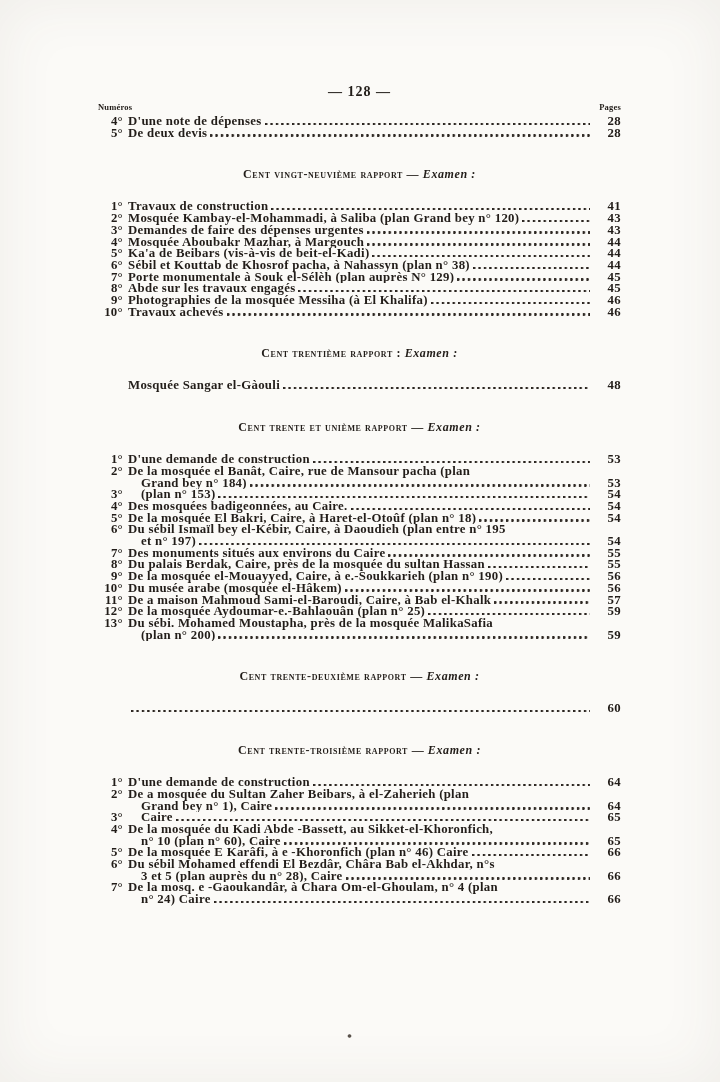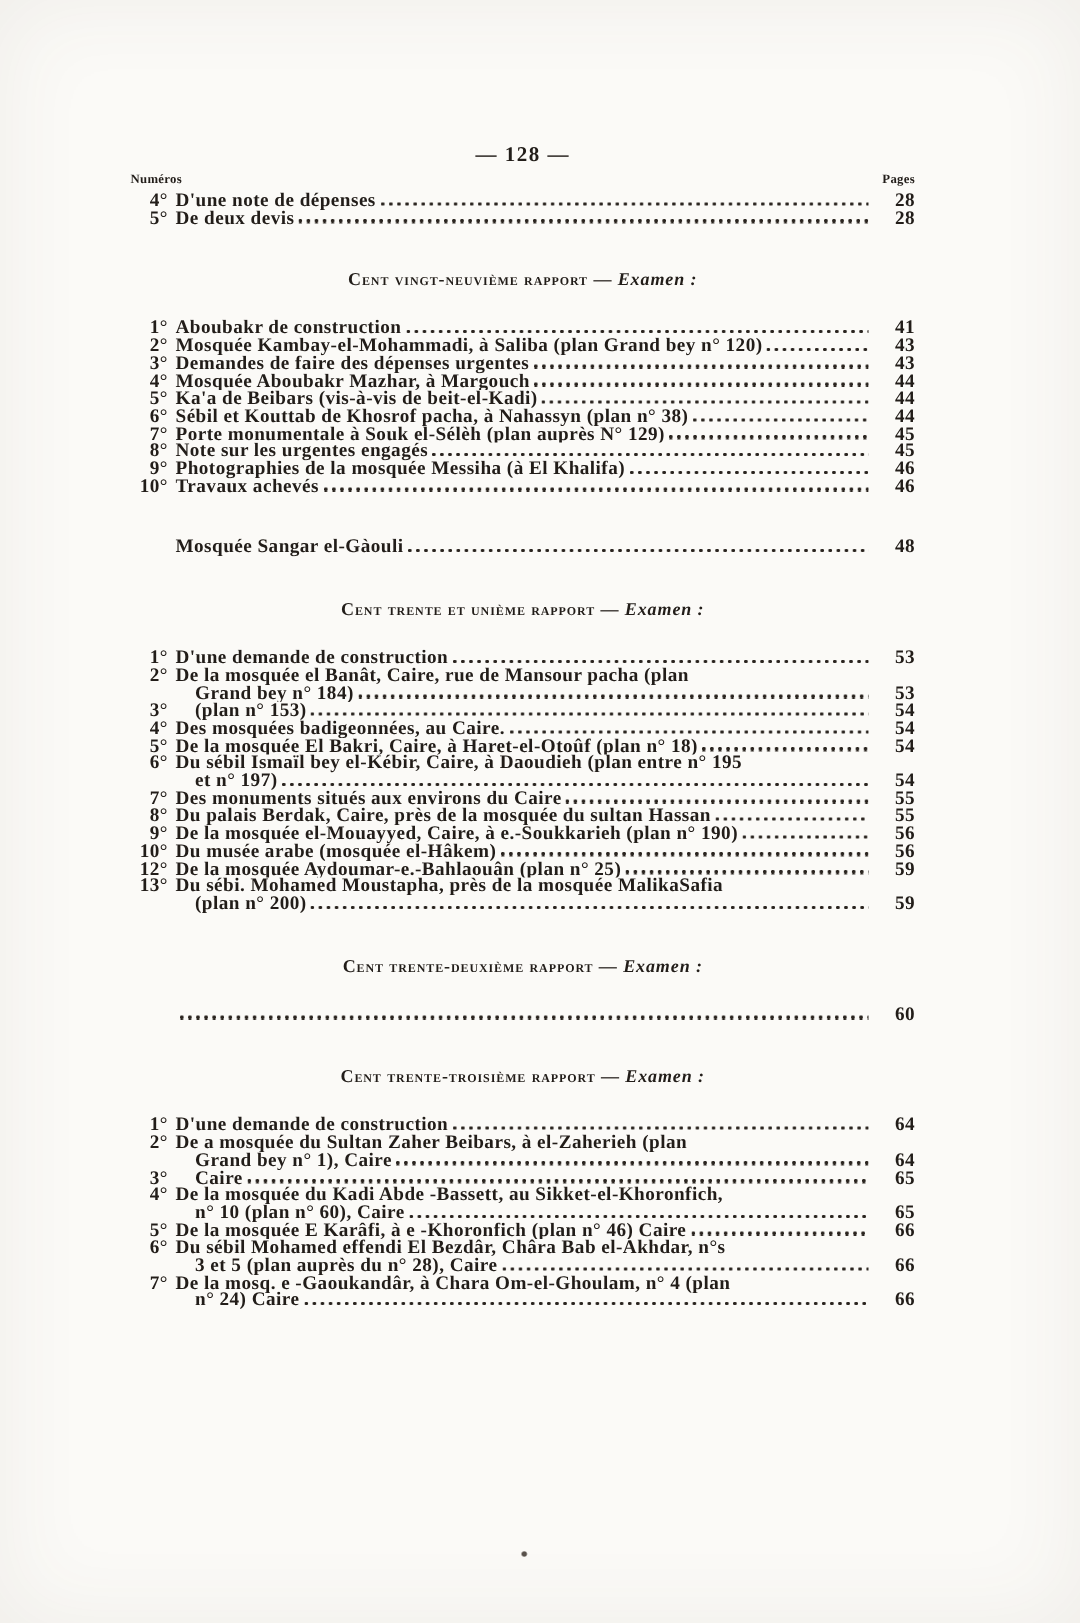--- a/index.html
+++ b/index.html
@@ -8,24 +8,23 @@
     height: 1082px;
     position: relative;
     overflow: hidden;
     background: #fbfaf7;
     box-shadow: inset 0 0 60px rgba(80, 70, 55, 0.07);
     font-family: "Liberation Serif", "DejaVu Serif", serif;
     color: #221d19;
   }
   .page {
     position: absolute;
-    left: 87px;
+    left: 98px;
     top: 84px;
     width: 523px;
-    margin-top: 12px;
   }
   .head-center {
     text-align: center;
     font-weight: 700;
     font-size: 14px;
     letter-spacing: 1px;
     line-height: 15px;
   }
   .head-row {
     display: flex;
@@ -131,21 +130,21 @@
           </div>
         </div>
       </div>
       <div class="section">
         <div class="section-title"><span class="caps">Cent vingt-neuvième rapport</span><span class="sep"> — </span><span class="ital">Examen :</span></div>
         <div class="entries">
           <div class="entry">
             <span class="num">1°</span>
             <div class="body">
               <div class="line last">
-                <span class="txt">Aboubakr de construction</span>
+                <span class="txt">Travaux de construction</span>
                 <span class="leader"></span>
                 <span class="pg">41</span>
               </div>
             </div>
           </div>
           <div class="entry">
             <span class="num">2°</span>
             <div class="body">
               <div class="line last">
                 <span class="txt">Mosquée Kambay-el-Mohammadi, à Saliba (plan Grand bey n° 120)</span>
@@ -201,21 +200,21 @@
                 <span class="txt">Porte monumentale à Souk el-Sélèh (plan auprès N° 129)</span>
                 <span class="leader"></span>
                 <span class="pg">45</span>
               </div>
             </div>
           </div>
           <div class="entry">
             <span class="num">8°</span>
             <div class="body">
               <div class="line last">
-                <span class="txt">Note sur les urgentes engagés</span>
+                <span class="txt">Abde sur les travaux engagés</span>
                 <span class="leader"></span>
                 <span class="pg">45</span>
               </div>
             </div>
           </div>
           <div class="entry">
             <span class="num">9°</span>
             <div class="body">
               <div class="line last">
                 <span class="txt">Photographies de la mosquée Messiha (à El Khalifa)</span>
@@ -230,20 +229,21 @@
               <div class="line last">
                 <span class="txt">Travaux achevés</span>
                 <span class="leader"></span>
                 <span class="pg">46</span>
               </div>
             </div>
           </div>
         </div>
       </div>
       <div class="section">
+        <div class="section-title"><span class="caps">Cent trentième rapport</span><span class="sep"> : </span><span class="ital">Examen :</span></div>
         <div class="entries">
           <div class="entry">
             <span class="num"></span>
             <div class="body">
               <div class="line last">
                 <span class="txt">Mosquée Sangar el-Gàouli</span>
                 <span class="leader"></span>
                 <span class="pg">48</span>
               </div>
             </div>
@@ -345,20 +345,30 @@
               </div>
             </div>
           </div>
           <div class="entry">
             <span class="num">10°</span>
             <div class="body">
               <div class="line last">
                 <span class="txt">Du musée arabe (mosquée el-Hâkem)</span>
                 <span class="leader"></span>
                 <span class="pg">56</span>
+              </div>
+            </div>
+          </div>
+          <div class="entry">
+            <span class="num">11°</span>
+            <div class="body">
+              <div class="line last">
+                <span class="txt">De a maison Mahmoud Sami-el-Baroudi, Caire, à Bab el-Khalk</span>
+                <span class="leader"></span>
+                <span class="pg">57</span>
               </div>
             </div>
           </div>
           <div class="entry">
             <span class="num">12°</span>
             <div class="body">
               <div class="line last">
                 <span class="txt">De la mosquée Aydoumar-e.-Bahlaouân (plan n° 25)</span>
                 <span class="leader"></span>
                 <span class="pg">59</span>

